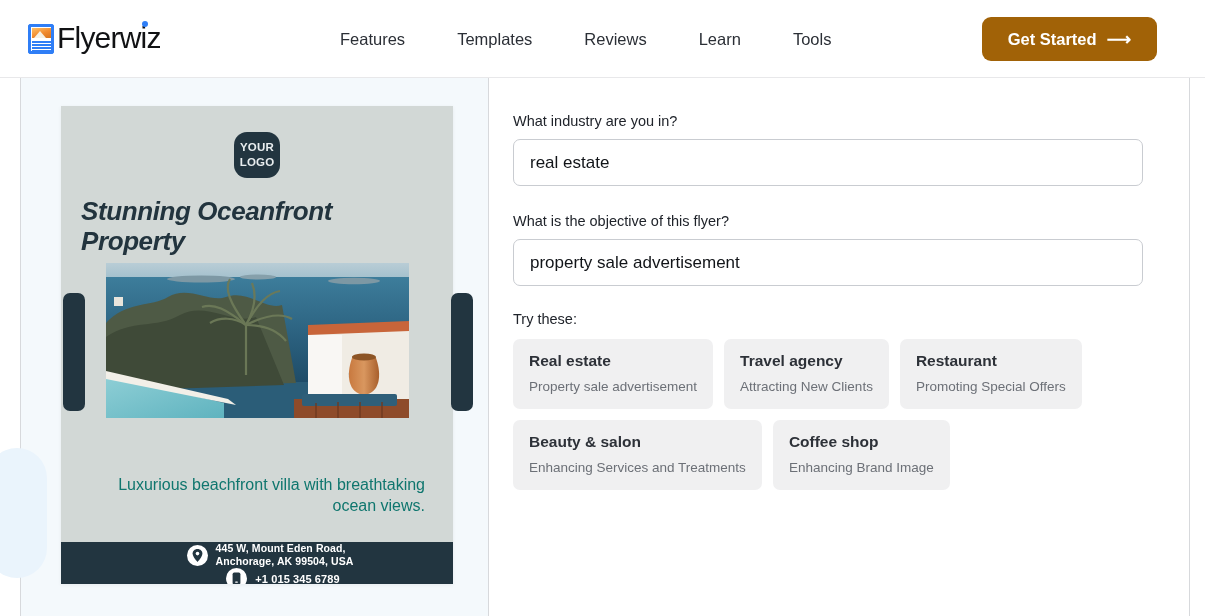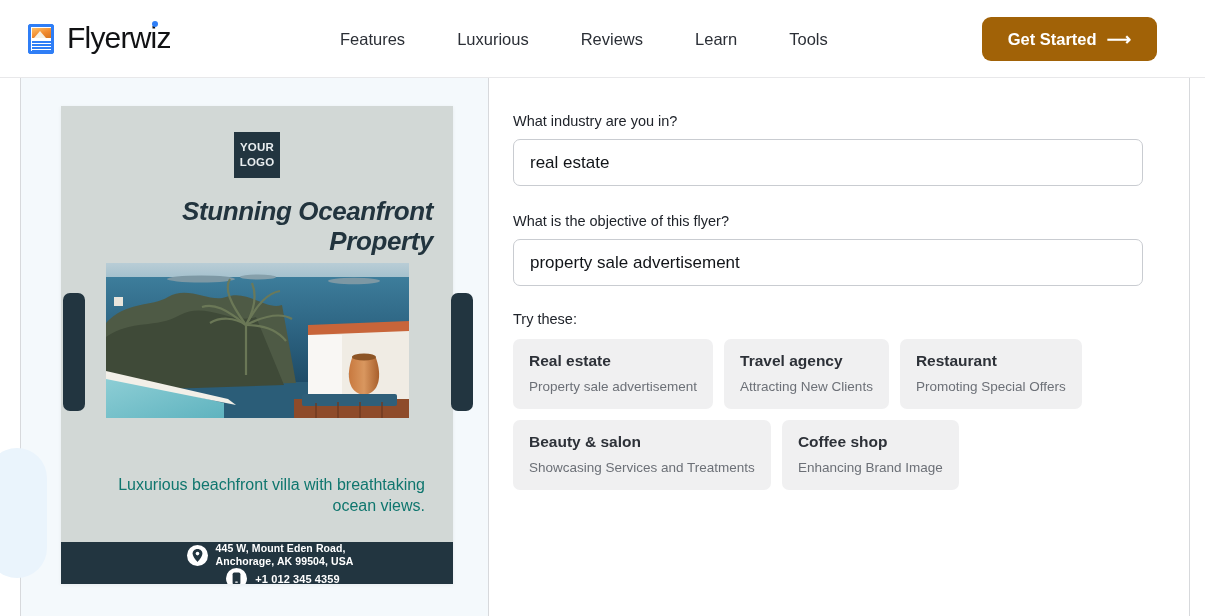--- a/index.html
+++ b/index.html
@@ -14,21 +14,21 @@
   
   .header {
     position: absolute; top: 0; left: 0;
     width: 1205px; height: 78px;
     background: #ffffff;
     border-bottom: 1px solid #e8e8ea;
     display: flex; align-items: center;
   }
   .logo-wrap {
     position: absolute; left: 28px; top: 22px;
-    display: flex; align-items: center; gap: 13px;
+    display: flex; align-items: center; gap: 3px;
   }
   .logo-mark {
     width: 26px; height: 30px;
     background: #2f7ef6;
     border: 1.5px solid #2f7ef6;
     border-radius: 2px;
     position: relative; overflow: hidden;
     margin-top: 2px;
   }
   .logo-mark .sheet {
@@ -109,25 +109,25 @@
     box-shadow: 0 1px 4px rgba(0,0,0,0.06);
   }
   .logo-box {
     position: absolute; left: 50%; transform: translateX(-50%);
     top: 26px;
     width: 46px; height: 46px;
     background: #223540;
     display: flex; flex-direction: column;
     align-items: center; justify-content: center;
     color: #e8edef; font-size: 11.5px; font-weight: bold;
-    line-height: 15px; letter-spacing: 0.2px;
+    line-height: 15px; letter-spacing: 0.2px; border-radius: 13px;
   }
   .flyer-title {
     position: absolute; top: 90px; left: 20px; right: 20px;
-    text-align: right;
+    text-align: left;
     font-size: 26px; font-weight: bold; font-style: italic;
     color: #22343e; line-height: 30px;
     letter-spacing: -0.4px;
   }
   .flyer-photo {
     position: absolute; left: 45px; top: 157px;
     width: 303px; height: 155px;
     overflow: hidden; background: #2b5d78;
   }
   .flyer-photo svg { display:block; width:100%; height:100%; }
@@ -218,21 +218,21 @@
       <span class="ln" style="top:25px"></span>
     </span>
     <span class="logo-text">
       <span>Flyerwiz</span>
       <span class="logo-dot"></span>
     </span>
   </div>
 
   <nav class="nav">
     <a href="#">Features</a>
-    <a href="#">Luxurious</a>
+    <a href="#">Templates</a>
     <a href="#">Reviews</a>
     <a href="#">Learn</a>
     <a href="#">Tools</a>
   </nav>
 
   <button class="cta-top">
     <span>Get Started</span>
     <span class="arrow-r">⟶</span>
   </button>
 </div>
@@ -330,21 +330,21 @@
           <span class="ftxt">445 W, Mount Eden Road,
 Anchorage, AK 99504, USA</span>
         </div>
         <div class="fi tel">
           <span class="circ">
             <svg width="9" height="13" viewBox="0 0 9 13" aria-hidden="true">
               <rect x="0.6" y="0.6" width="7.8" height="11.8" rx="1.6" fill="#223540"></rect>
               <rect x="3.2" y="9.6" width="2.6" height="1.1" rx="0.5" fill="#ffffff"></rect>
             </svg>
           </span>
-          <span class="ftel">+1 012 345 4359</span>
+          <span class="ftel">+1 015 345 6789</span>
         </div>
       </div>
     </div>
 
     <div class="car left"></div>
     <div class="car right"></div>
 
   </div>
 
   <div class="pane-divider-r"></div>
@@ -369,21 +369,21 @@
       <div class="chip">
         <div class="chip-t">Travel agency</div>
         <div class="chip-s">Attracting New Clients</div>
       </div>
       <div class="chip">
         <div class="chip-t">Restaurant</div>
         <div class="chip-s">Promoting Special Offers</div>
       </div>
       <div class="chip">
         <div class="chip-t">Beauty &amp; salon</div>
-        <div class="chip-s">Showcasing Services and Treatments</div>
+        <div class="chip-s">Enhancing Services and Treatments</div>
       </div>
       <div class="chip">
         <div class="chip-t">Coffee shop</div>
         <div class="chip-s">Enhancing Brand Image</div>
       </div>
     </div>
   </div>
 
 </div>
 

